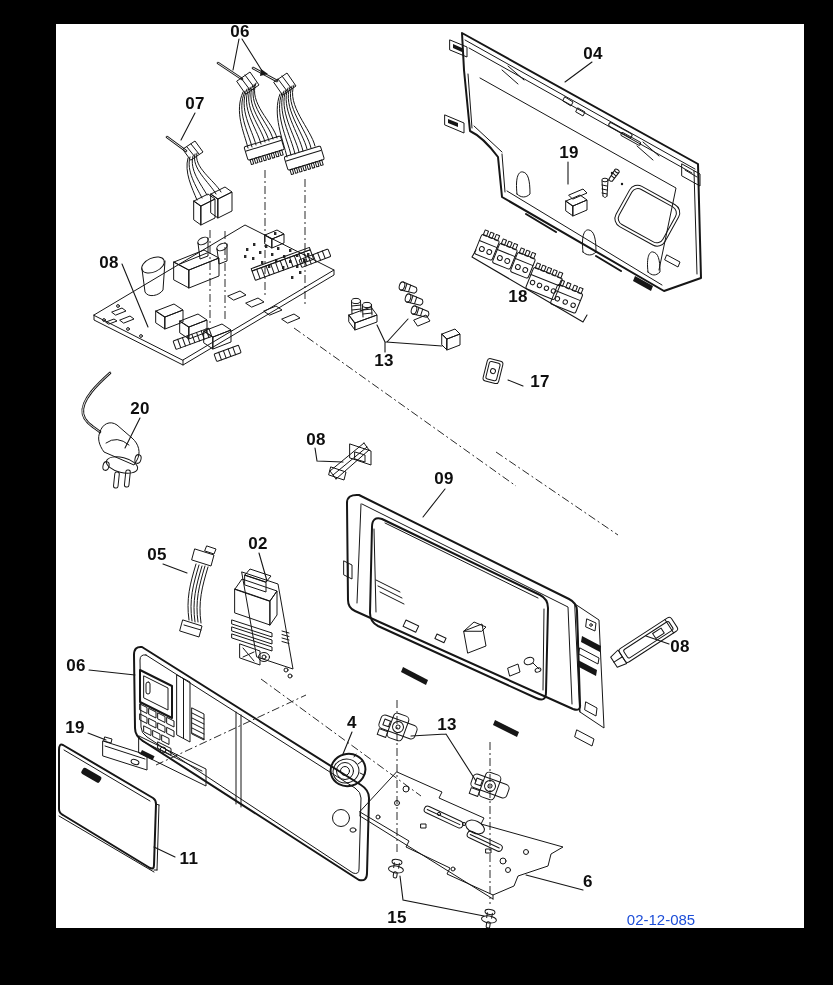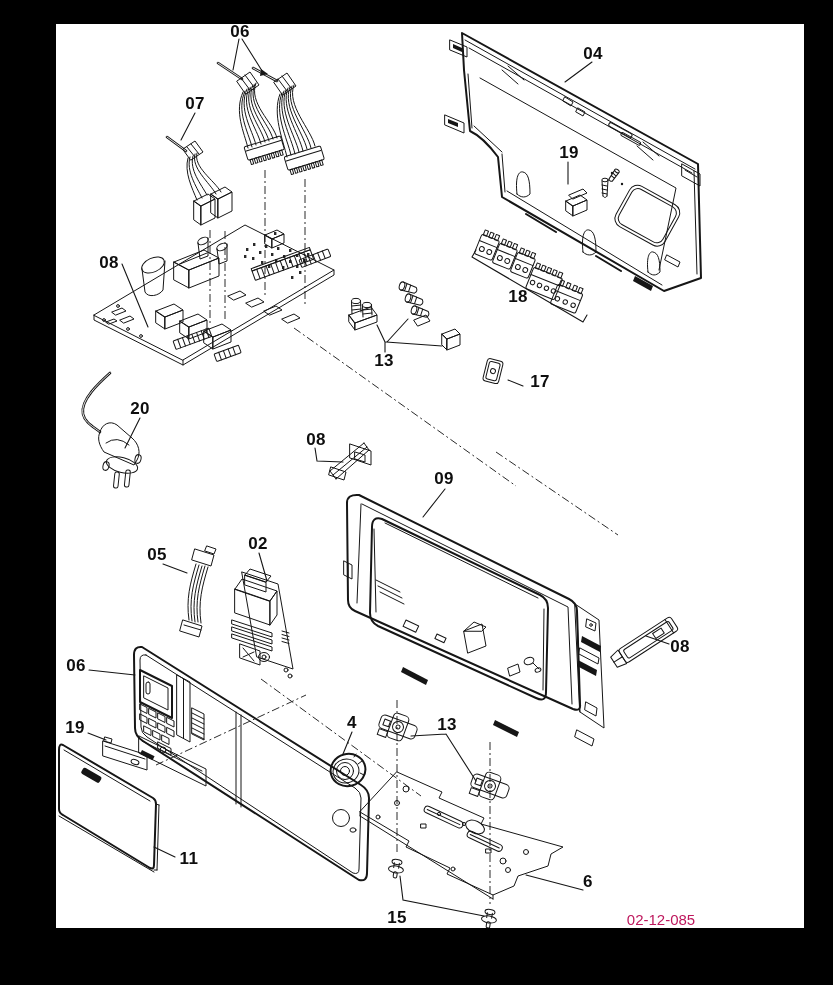--- a/index.html
+++ b/index.html
@@ -3,21 +3,21 @@
 <meta charset="utf-8">
 <style>
   html,body{margin:0;padding:0;background:#000;}
   #page{position:relative;width:833px;height:985px;background:#000;overflow:hidden;
         font-family:"Liberation Sans",sans-serif;}
   #canvas{position:absolute;left:56px;top:24px;width:748px;height:904px;background:#ffffff;}
   #art{position:absolute;left:0;top:0;width:652px;height:904px;}
   .callout{position:absolute;transform:translate(-50%,-50%);font:bold 17px "Liberation Sans",sans-serif;
            color:#0e0e0e;letter-spacing:.4px;white-space:nowrap;}
   .docnum{position:absolute;transform:translate(-50%,-50%);font:15px "Liberation Sans",sans-serif;
-          color:#be185d;white-space:nowrap;}
+          color:#1d4ed8;white-space:nowrap;}
   
   .s{stroke:#161616;fill:none;stroke-width:1;stroke-linejoin:round;stroke-linecap:round;}
   .s2{stroke:#161616;fill:none;stroke-width:2;stroke-linejoin:round;stroke-linecap:round;}
   .f{fill:#161616;stroke:none;}
   .dd{stroke:#2b2b2b;stroke-dasharray:8 3 2 3;fill:none;stroke-width:1;}
   .ld{stroke:#161616;stroke-width:1.1;fill:none;stroke-linecap:round;}
   .cab{stroke:#161616;stroke-width:2.6;fill:none;stroke-linecap:round;}
   .cabw{stroke:#ffffff;stroke-width:.9;fill:none;stroke-linecap:round;}
 </style>
 </head>

